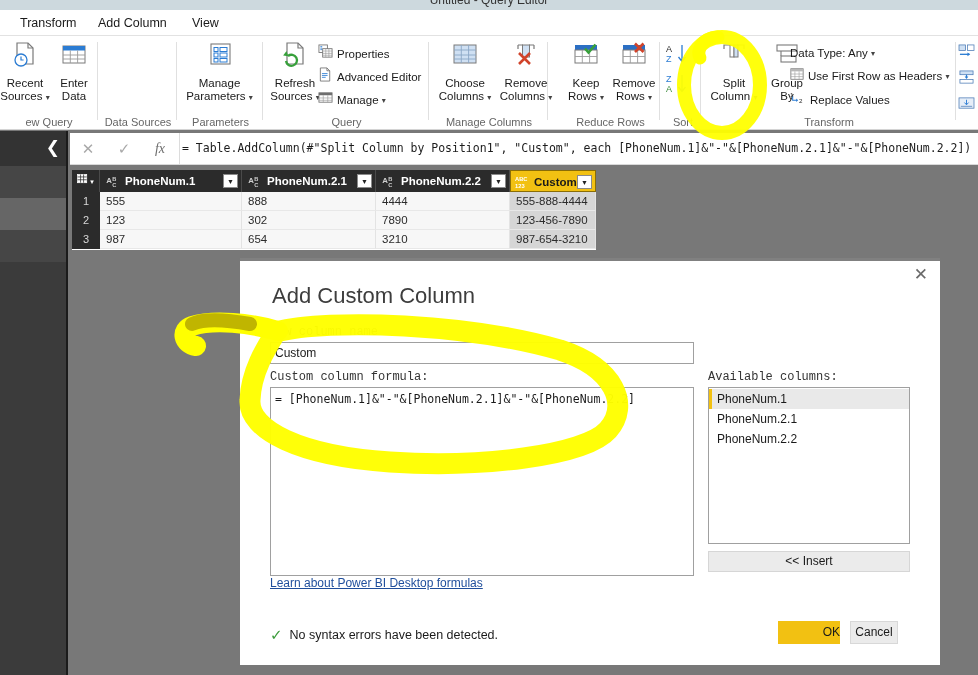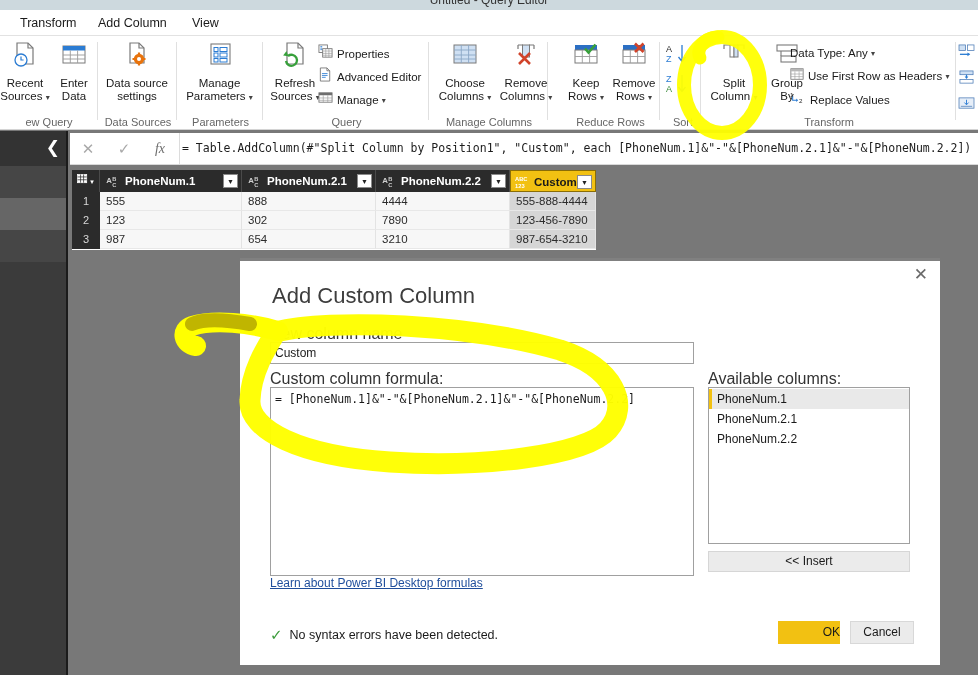--- a/index.html
+++ b/index.html
@@ -164,21 +164,21 @@
   }
   #dlgclose{
     position:absolute; right:12px; top:5px; font-size:17px; color:#6a6a6a;
     line-height:1; cursor:default; font-family:"DejaVu Sans", sans-serif;
   }
   #dlgtitle{
     position:absolute; left:32px; top:22px; font-size:22px; color:#3d3d3d;
     font-weight:normal; white-space:nowrap;
   }
   .dlabel{
-    position:absolute; font-size:16px; color:#333; white-space:nowrap;
+    position:absolute; font-size:12px; color:#333; white-space:nowrap;font-family:Liberation Mono, monospace;
   }
   #nameinput{
     position:absolute; left:30px; top:81px; width:424px; height:22px;
     border:1px solid #a0a0a0; background:#fff; font-size:12px; color:#1a1a1a;
     padding:0 4px; line-height:20px; font-family:"Liberation Sans", sans-serif;
   }
   #fmlbox{
     position:absolute; left:30px; top:126px; width:424px; height:189px;
     border:1px solid #a0a0a0; background:#fff; overflow:hidden;
   }
@@ -213,21 +213,21 @@
   #checkico{
     display:inline-block; color:#3a9b3a; font-size:15px; margin-right:7px;
     vertical-align:-1px; font-family:"DejaVu Sans", sans-serif;
   }
   #okbtn{
     position:absolute; left:538px; top:360px; width:62px; height:23px;
     background:#f2c112; border:none; font-size:12px; color:#1a1a1a;
     text-align:right; line-height:23px; cursor:default;
   }
   #cancelbtn{
-    position:absolute; left:610px; top:360px; width:64px; height:23px;
+    position:absolute; left:610px; top:360px; width:48px; height:23px;
     background:#ebebeb; border:1px solid #d8d8d8; font-size:12px;
     color:#1a1a1a; text-align:center; line-height:21px; cursor:default;
   }
 
   
   #annot{
     position:absolute; left:0; top:0; width:978px; height:675px;
     pointer-events:none;
   }
 </style>
@@ -268,33 +268,20 @@
         </svg>
       </span>
       <span class="lbl">Enter</span>
       <span class="lbl">Data</span>
     </div>
     <div class="glabel">ew Query</div>
     <div class="gsep"></div>
   </div>
 
   <div class="rgroup" style="left:99px; width:78px">
-    <div class="bigbtn" style="left:0; width:76px">
-      <span class="ico">
-        <svg width="30" height="30" viewBox="0 0 30 30">
-          <path d="M8 3 h9 l5 5 v15 h-14 z" fill="#fff" stroke="#7a7a7a" stroke-width="1.2"></path>
-          <path d="M17 3 v5 h5" fill="none" stroke="#7a7a7a" stroke-width="1.2"></path>
-          <circle cx="17" cy="19" r="5.2" fill="#e8730c"></circle>
-          <circle cx="17" cy="19" r="2" fill="#fff"></circle>
-          <path d="M17 12.5 v2 M17 23.5 v2 M10.5 19 h2 M21.5 19 h2" stroke="#e8730c" stroke-width="2.2"></path>
-        </svg>
-      </span>
-      <span class="lbl">Data source</span>
-      <span class="lbl">settings</span>
-    </div>
     <div class="glabel">Data Sources</div>
     <div class="gsep"></div>
   </div>
 
   <div class="rgroup" style="left:178px; width:85px">
     <div class="bigbtn" style="left:0; width:83px">
       <span class="ico">
         <svg width="30" height="30" viewBox="0 0 30 30">
           <rect x="6" y="4" width="19" height="20" fill="#fff" stroke="#7a7a7a" stroke-width="1.1"></rect>
           <rect x="9" y="7.5" width="4" height="4" fill="#fff" stroke="#2b7cd3" stroke-width="1"></rect>

